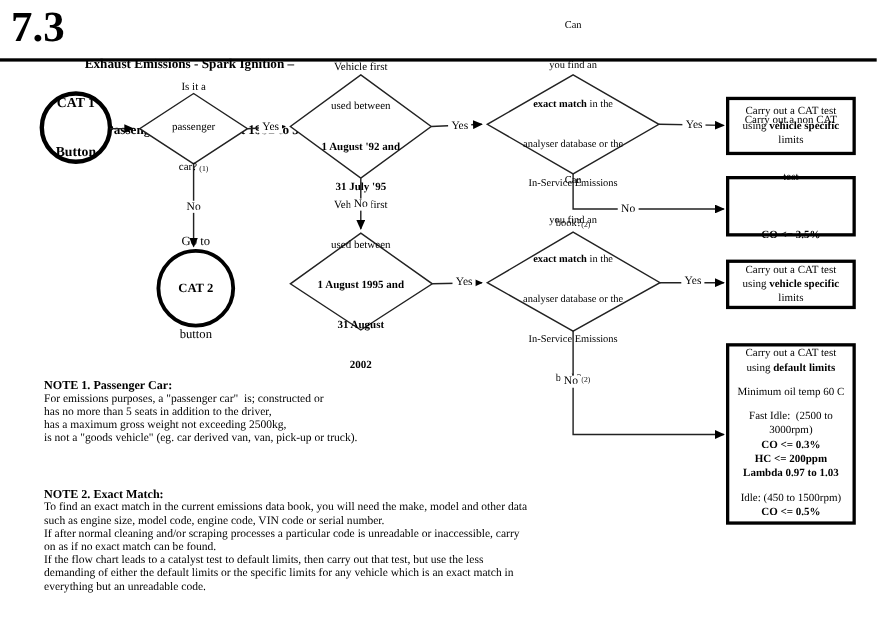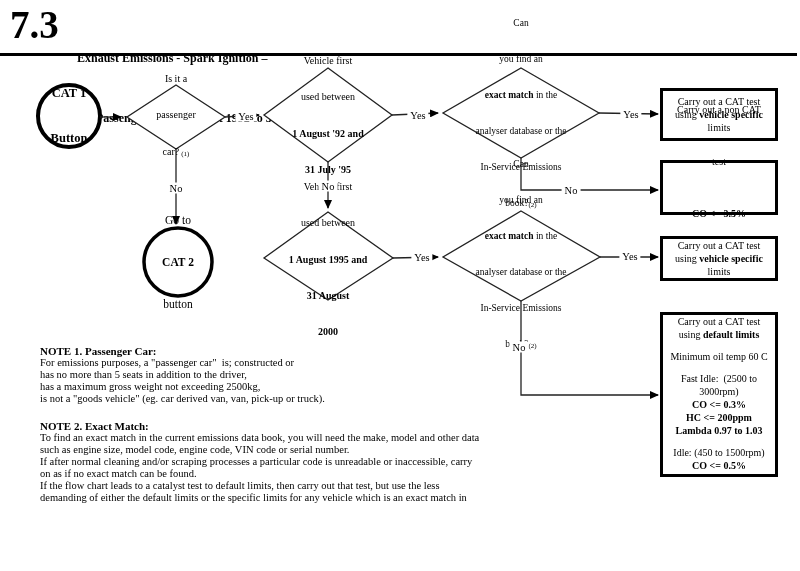--- a/index.html
+++ b/index.html
@@ -45,21 +45,21 @@
   
   .lbl { position:absolute; transform:translate(-50%,-50%); background:#fff; padding:0 3px; font-size:10.5px; }
   .l-yes1{left:246px;top:116px} .l-yes2{left:418px;top:115px} .l-yes3{left:631px;top:114px}
   .l-yes4{left:422px;top:257px} .l-yes5{left:630px;top:256px}
   .l-no1{left:176px;top:188px}  .l-no2{left:328px;top:186px}
   .l-no3{left:571px;top:190px}  .l-no4{left:519px;top:347px}
 
   
   .note { position:absolute; left:40px; font-size:10.5px; line-height:12px; }
   .note1 { top:345px; }
-  .note2 { top:420px; }
+  .note2 { top:444px; }
   .note-h { font-weight:bold; font-size:11px; }
   .note-line { white-space:pre; }
 </style>
 </head>
 <body>
 
 <div class="page">
 
   <div class="hdr-num">7.3</div>
   <div class="hdr-title">
@@ -162,21 +162,21 @@
     <div>analyser database or the</div>
     <div>In-Service Emissions</div>
     <div><span>book?</span><span class="ref">(2)</span></div>
   </div>
 
   <div class="node n-d4">
     <div>Vehicle first</div>
     <div>used between</div>
     <div class="b">1 August 1995 and</div>
     <div class="b">31 August</div>
-    <div class="b">2000</div>
+    <div class="b">2002</div>
   </div>
 
   <div class="node n-d5">
     <div>Can</div>
     <div>you find an</div>
     <div><span class="b">exact match</span><span> in the</span></div>
     <div>analyser database or the</div>
     <div>In-Service Emissions</div>
     <div><span>book?</span><span class="ref">(2)</span></div>
   </div>
@@ -200,15 +200,16 @@
   </div>
 
   <div class="note note2">
     <div class="note-h">NOTE 2. Exact Match:</div>
     <div class="note-line">To find an exact match in the current emissions data book, you will need the make, model and other data</div>
     <div class="note-line">such as engine size, model code, engine code, VIN code or serial number.</div>
     <div class="note-line">If after normal cleaning and/or scraping processes a particular code is unreadable or inaccessible, carry</div>
     <div class="note-line">on as if no exact match can be found.</div>
     <div class="note-line">If the flow chart leads to a catalyst test to default limits, then carry out that test, but use the less</div>
     <div class="note-line">demanding of either the default limits or the specific limits for any vehicle which is an exact match in</div>
+    <div class="note-line">everything but an unreadable code.</div>
   </div>
 
 </div>
 
 </body></html>

